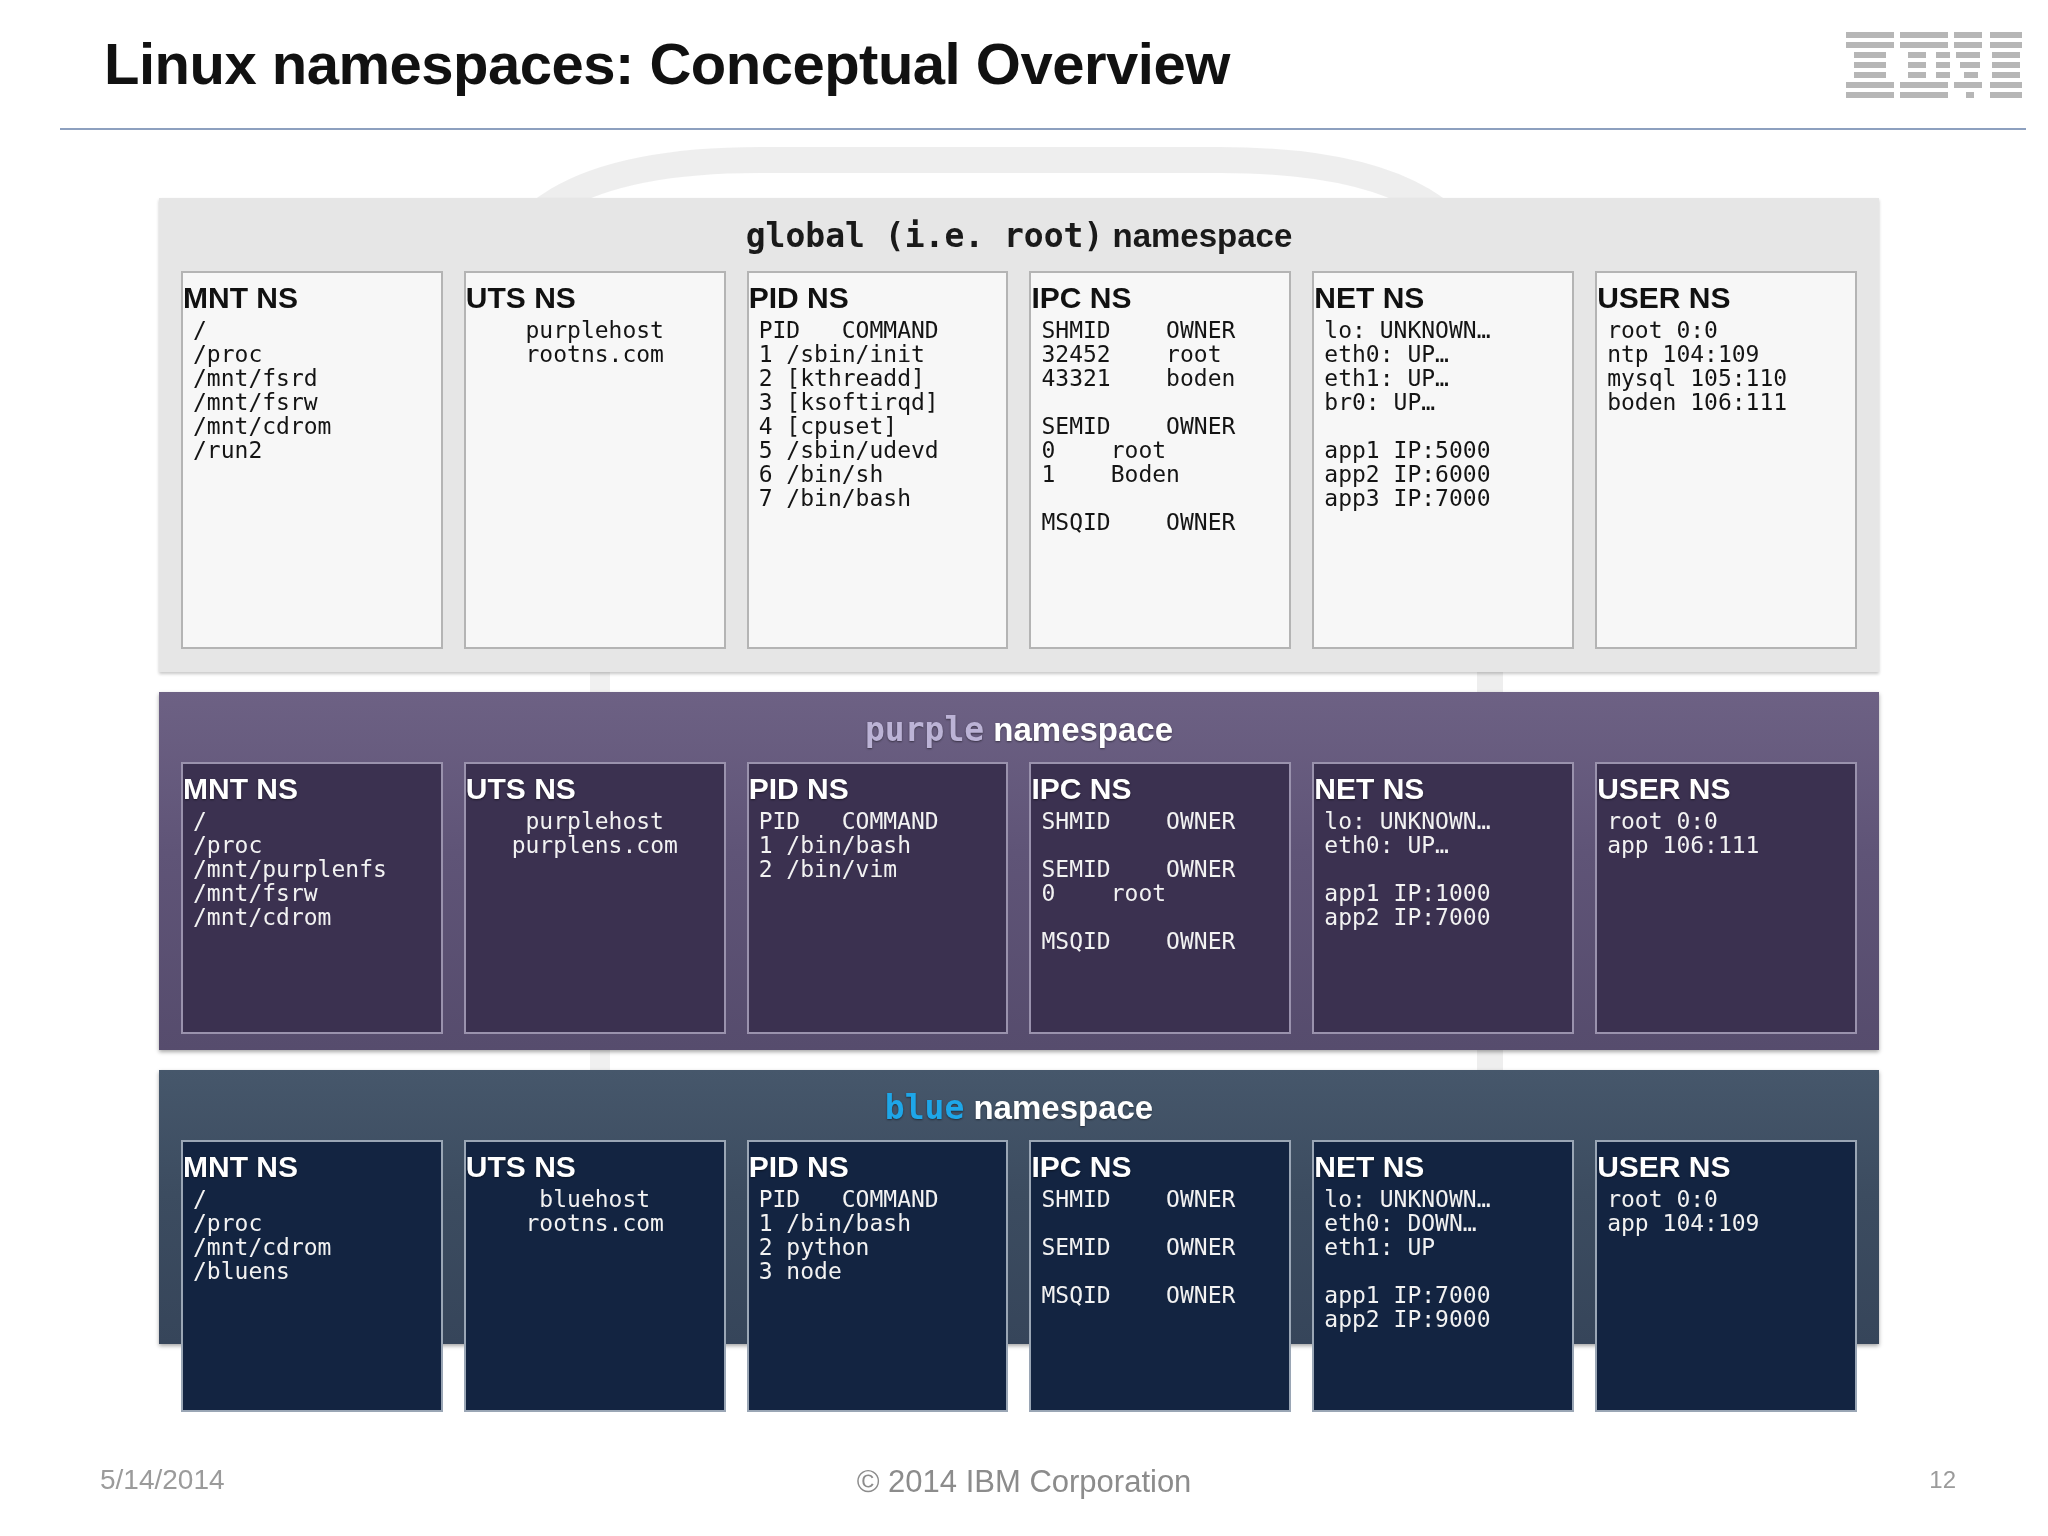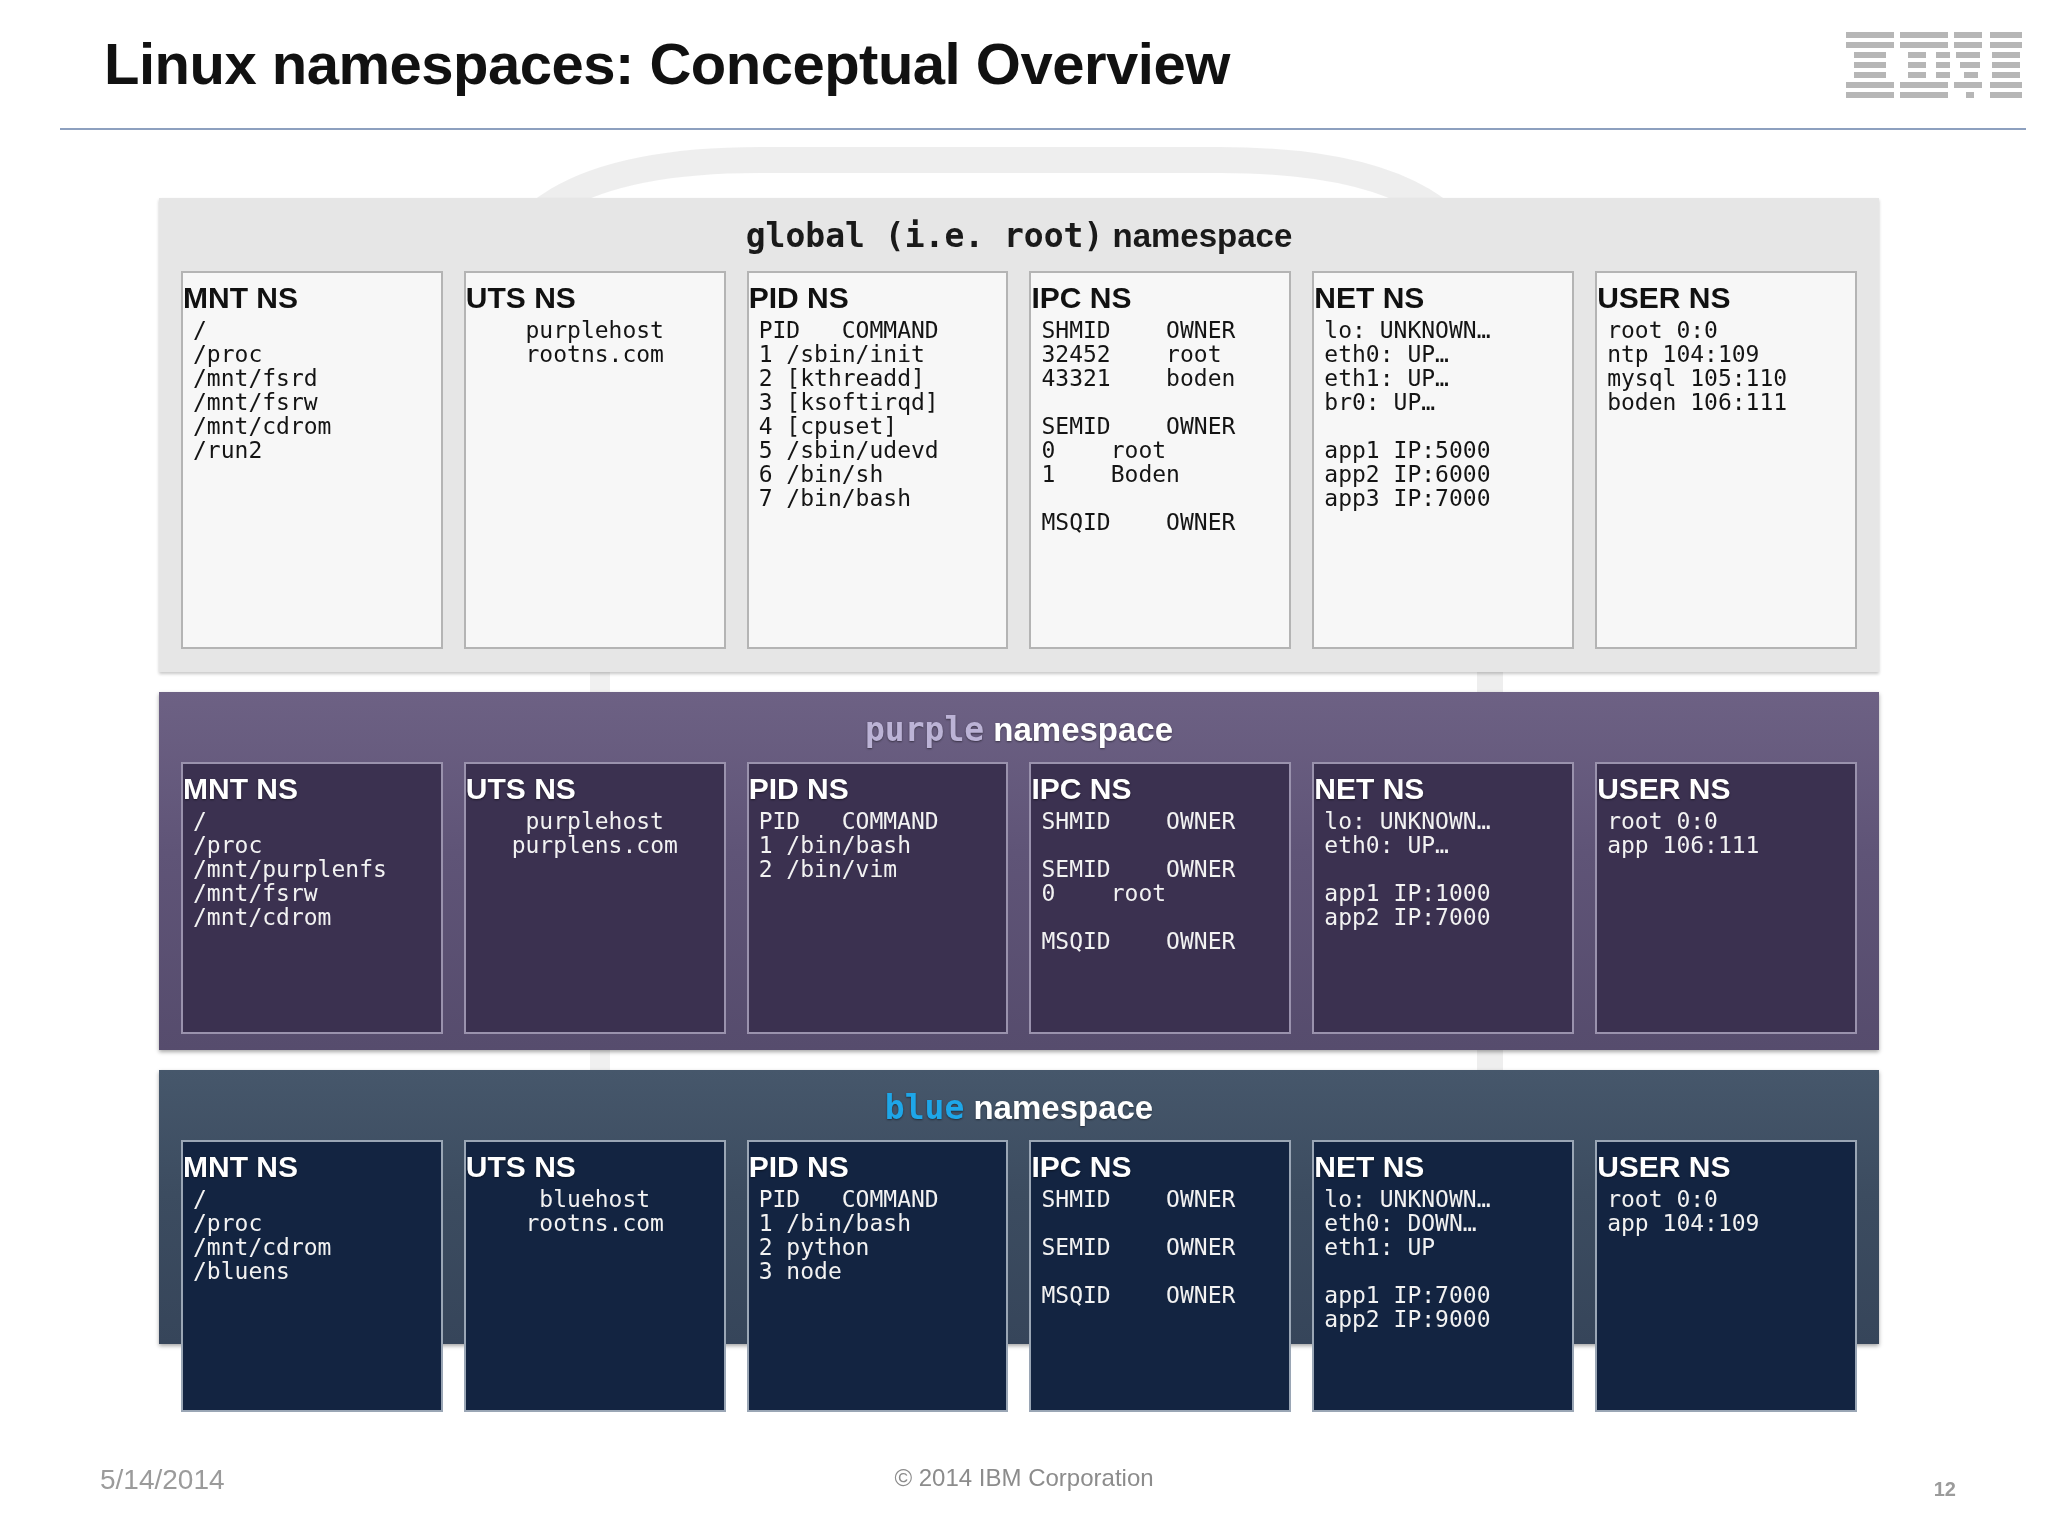--- a/index.html
+++ b/index.html
@@ -156,30 +156,29 @@
     left: 100px;
     top: 18px;
     font-size: 28px;
     color: #9b9b9b;
   }
   .footer-copy {
     position: absolute;
     left: 0; right: 0;
     top: 18px;
     text-align: center;
+    font-size: 31px;
+    color: #8c8c8c;
+  }
+  .footer-page {
+    position: absolute;
+    right: 92px;
+    top: 20px;
     font-size: 24px;
-    color: #8c8c8c;
-  }
-  .footer-page {
-    position: absolute;
-    right: 92px;
-    top: 32px;
-    font-size: 20px;
     color: #9b9b9b;
-    font-weight: bold;
   }
 </style>
 </head>
 <body>
 
 <div class="slide-header">
   <div class="slide-title">Linux namespaces: Conceptual Overview</div>
   <svg class="ibm-logo" viewBox="0 0 180 72" preserveAspectRatio="none">
     <g fill="#b6b6b6">
       <rect x="2" y="4" width="48" height="6"></rect>

